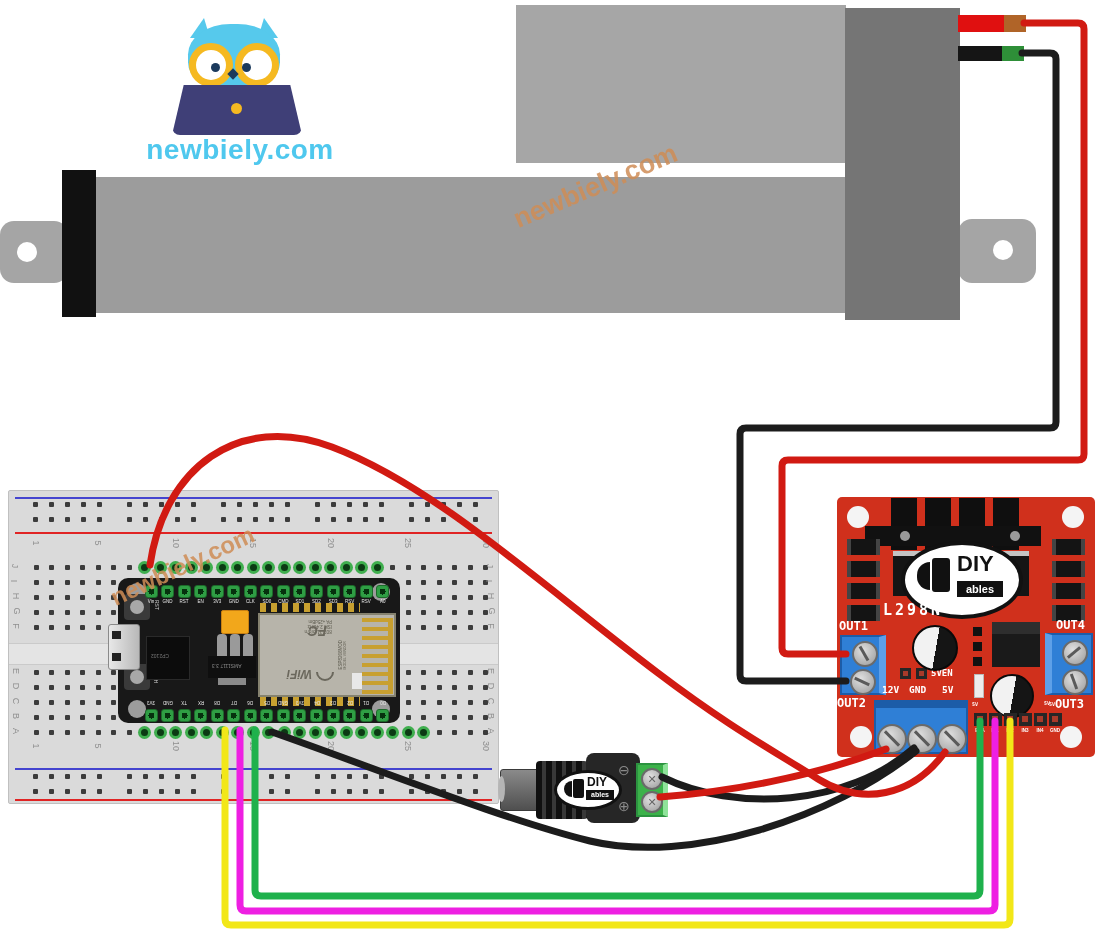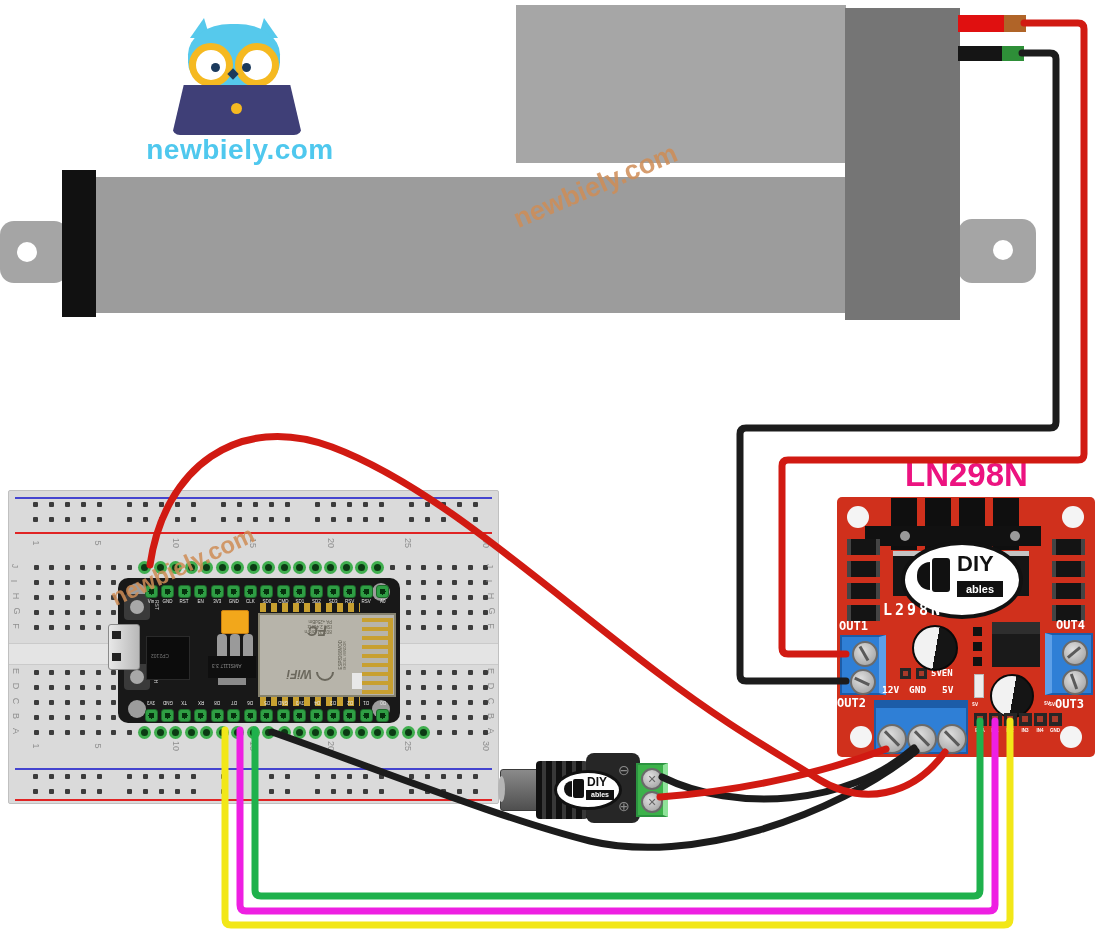--- a/index.html
+++ b/index.html
@@ -623,21 +623,20 @@
       <div class="abs" style="left:16px;top:6px;width:11px;height:19px;background:#111;border-radius:2px;"></div>
       <div class="abs" style="left:30px;top:2px;font-size:12px;font-weight:bold;color:#111;">DIY</div>
       <div class="abs" style="left:29px;top:17px;width:28px;height:10px;background:#111;color:#fff;font-size:7px;font-weight:bold;text-align:center;line-height:10px;">ables</div>
     </div>
     <div class="abs" style="left:138px;top:13px;width:32px;height:54px;background:#3cb24a;border:2px solid #2c9340;border-right:5px solid #8fe39a;box-sizing:border-box;">
       <div class="abs screw" style="left:3px;top:3px;width:18px;height:18px;font-size:11px;color:#666;text-align:center;line-height:18px;">✕</div>
       <div class="abs screw" style="left:3px;top:26px;width:18px;height:18px;font-size:11px;color:#666;text-align:center;line-height:18px;">✕</div>
     </div>
   </div>
 
-  <div class="abs pink" style="left:905px;top:456px;font-size:33px;">LN298N</div>
   <div class="abs" id="l298n" style="left:837px;top:497px;width:258px;height:260px;background:#d0301c;border-radius:5px;">
     <div class="abs" style="left:10px;top:9px;width:22px;height:22px;background:#f4f4f4;border-radius:50%;"></div>
     <div class="abs" style="left:225px;top:9px;width:22px;height:22px;background:#f4f4f4;border-radius:50%;"></div>
     <div class="abs" style="left:13px;top:229px;width:22px;height:22px;background:#f4f4f4;border-radius:50%;"></div>
     <div class="abs" style="left:223px;top:229px;width:22px;height:22px;background:#f4f4f4;border-radius:50%;"></div>
 
     <div class="abs" style="left:54px;top:1px;width:26px;height:52px;background:#0f0f0f;"></div>
     <div class="abs" style="left:88px;top:1px;width:26px;height:52px;background:#0f0f0f;"></div>
     <div class="abs" style="left:122px;top:1px;width:26px;height:52px;background:#0f0f0f;"></div>
     <div class="abs" style="left:156px;top:1px;width:26px;height:52px;background:#0f0f0f;"></div>

